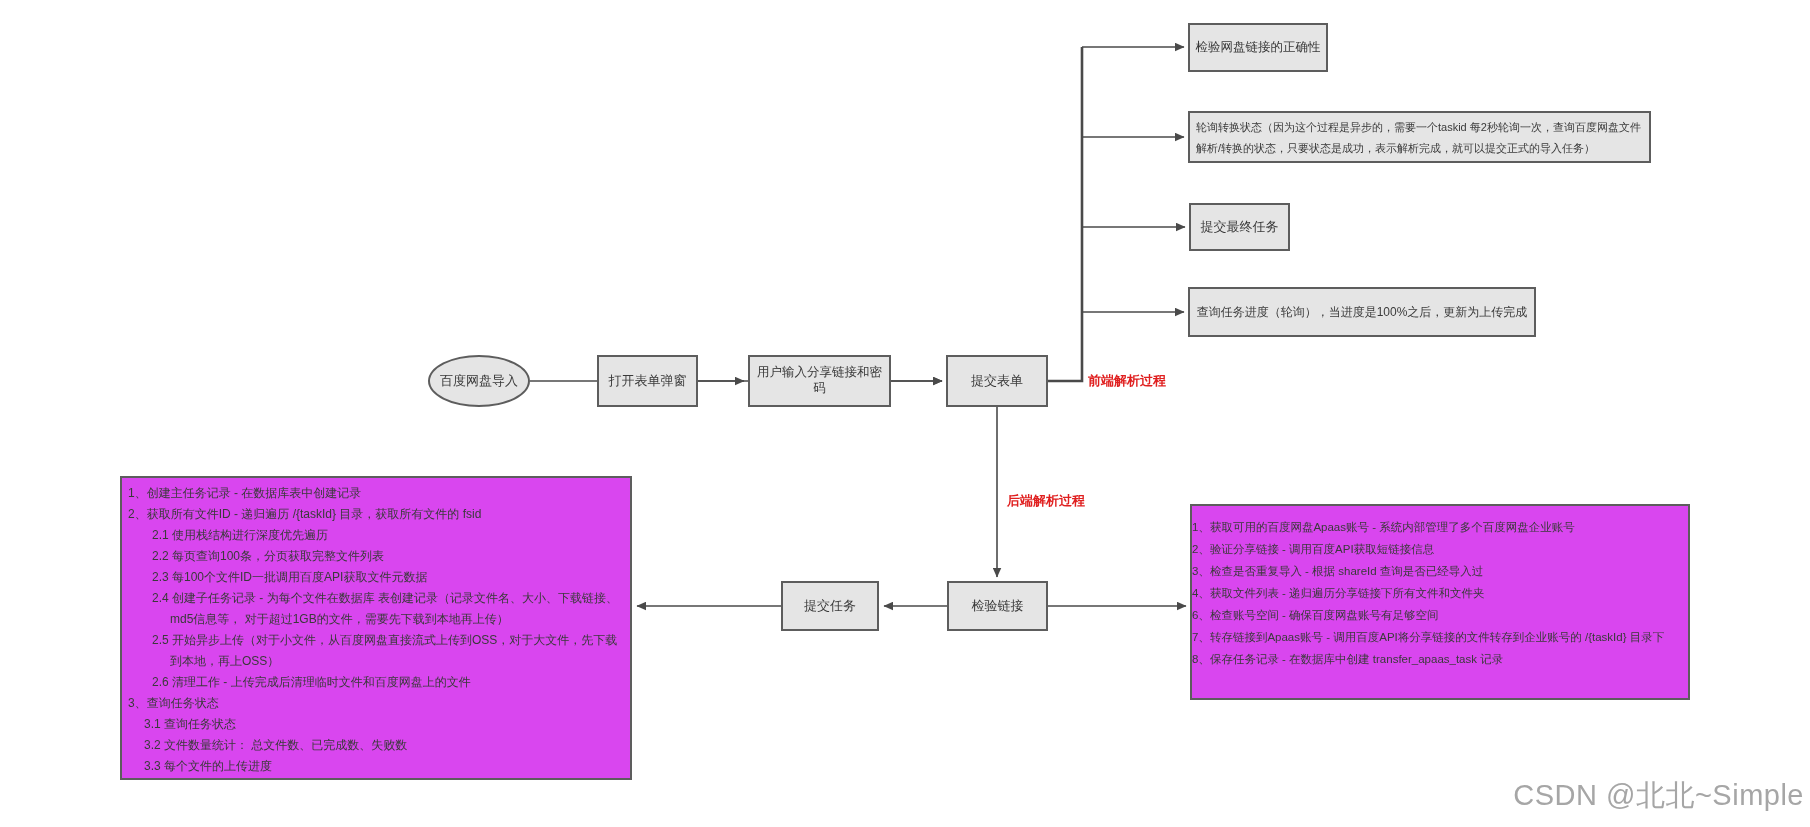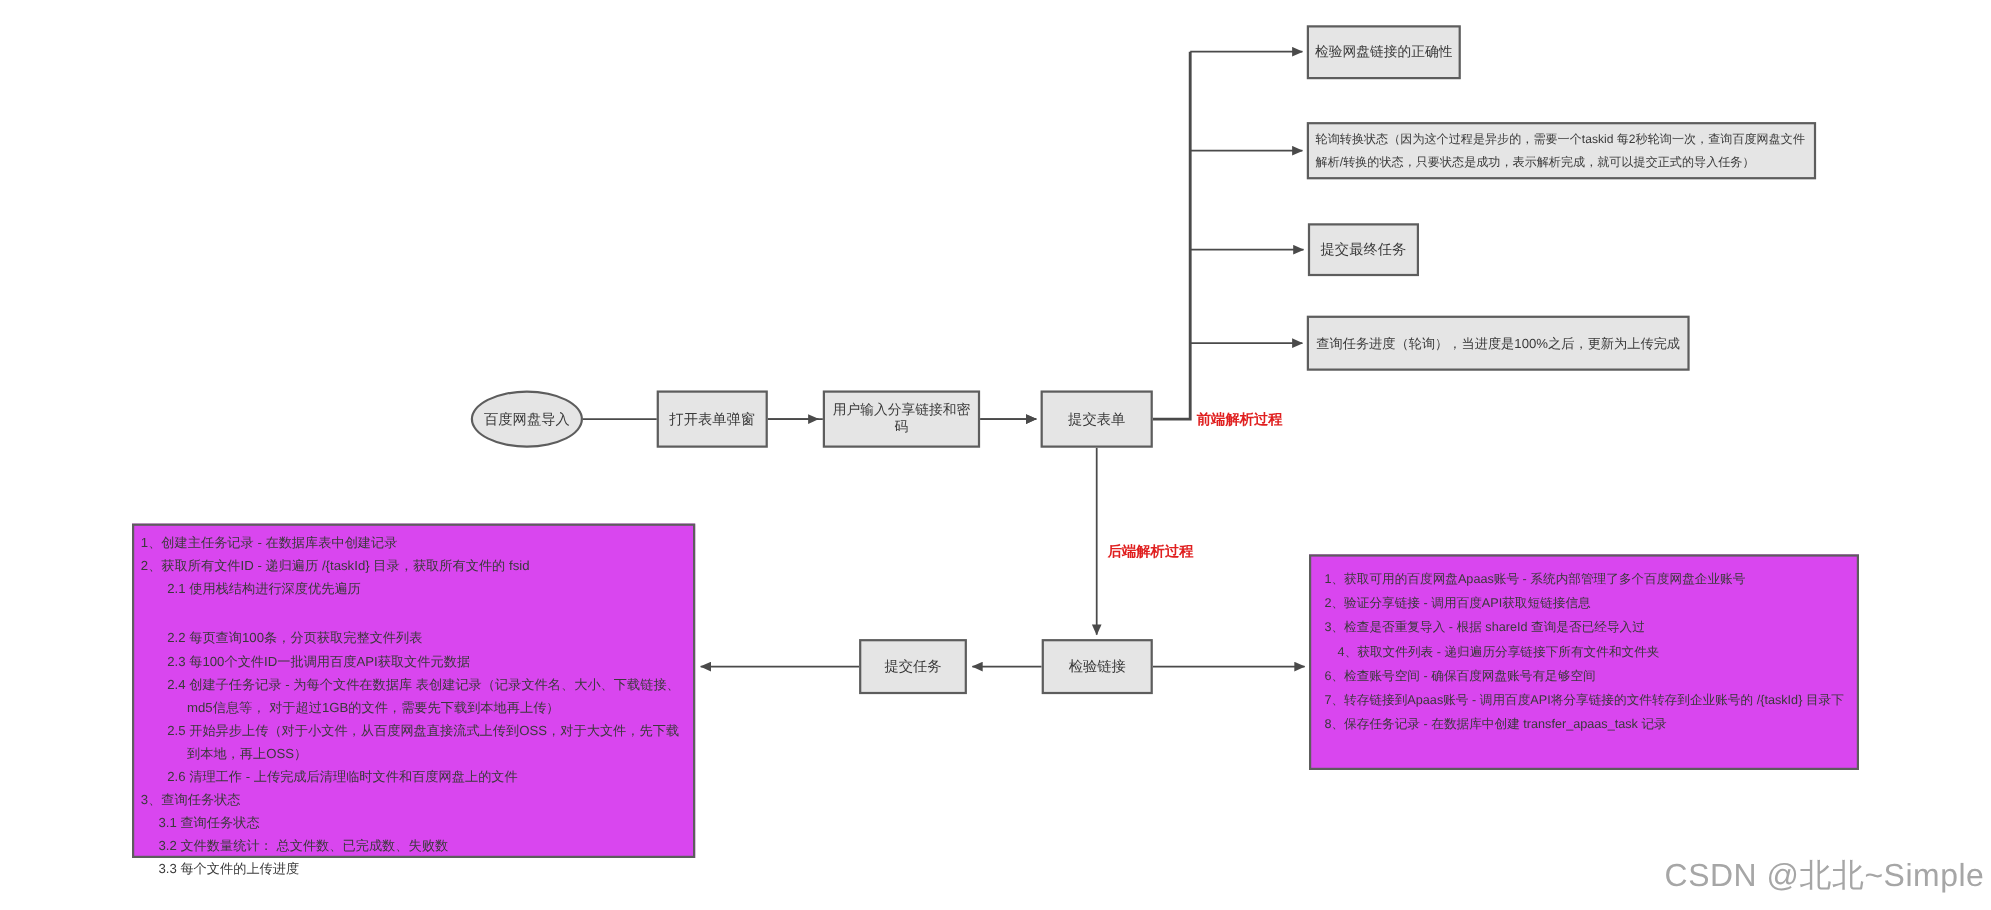--- a/index.html
+++ b/index.html
@@ -32,21 +32,21 @@
   }
   .detail{
     position:absolute;
     border:2px solid #5d5d5d;
     background:#d946ef;
     box-sizing:border-box;
     text-align:left;
   }
   .detail .line{white-space:nowrap;}
   #left-detail{left:120px;top:476px;width:512px;height:304px;padding:5px 6px;font-size:12px;line-height:21px;}
-  #right-detail{left:1190px;top:504px;width:500px;height:196px;padding:10px 12px;font-size:11.5px;line-height:22px;}
+  #right-detail{left:1190px;top:504px;width:500px;height:196px;padding:10px 0;font-size:11.5px;line-height:22px;}
   .red-label{
     position:absolute;
     color:#e01f1f;
     font-weight:bold;
     font-size:13px;
     white-space:nowrap;
   }
   #watermark{
     position:absolute;
     right:6px;top:776px;
@@ -133,37 +133,37 @@
     <span>提交任务</span>
   </div>
 
   <div class="red-label" id="frontend-label">前端解析过程</div>
   <div class="red-label" id="backend-label">后端解析过程</div>
 
   <div class="detail" id="left-detail">
       <div class="line" style="padding-left: 0px;">1、创建主任务记录 - 在数据库表中创建记录</div>
       <div class="line" style="padding-left: 0px;">2、获取所有文件ID - 递归遍历 /{taskId} 目录，获取所有文件的 fsid</div>
       <div class="line" style="padding-left: 24px;">2.1 使用栈结构进行深度优先遍历</div>
-      <div class="line" style="padding-left: 24px; margin-top: 24px;">2.2 每页查询100条，分页获取完整文件列表</div>
+      <div class="line" style="padding-left: 24px;">2.2 每页查询100条，分页获取完整文件列表</div>
       <div class="line" style="padding-left: 24px;">2.3 每100个文件ID一批调用百度API获取文件元数据</div>
       <div class="line" style="padding-left: 24px;">2.4 创建子任务记录 - 为每个文件在数据库 表创建记录（记录文件名、大小、下载链接、</div>
       <div class="line" style="padding-left: 42px;">md5信息等， 对于超过1GB的文件，需要先下载到本地再上传）</div>
       <div class="line" style="padding-left: 24px;">2.5 开始异步上传（对于小文件，从百度网盘直接流式上传到OSS，对于大文件，先下载</div>
       <div class="line" style="padding-left: 42px;">到本地，再上OSS）</div>
       <div class="line" style="padding-left: 24px;">2.6 清理工作 - 上传完成后清理临时文件和百度网盘上的文件</div>
       <div class="line" style="padding-left: 0px;">3、查询任务状态</div>
       <div class="line" style="padding-left: 16px;">3.1 查询任务状态</div>
       <div class="line" style="padding-left: 16px;">3.2 文件数量统计： 总文件数、已完成数、失败数</div>
       <div class="line" style="padding-left: 16px;">3.3 每个文件的上传进度</div>
     </div>
   <div class="detail" id="right-detail">
       <div class="line" style="padding-left: 0px;">1、获取可用的百度网盘Apaas账号 - 系统内部管理了多个百度网盘企业账号</div>
       <div class="line" style="padding-left: 0px;">2、验证分享链接 - 调用百度API获取短链接信息</div>
       <div class="line" style="padding-left: 0px;">3、检查是否重复导入 - 根据 shareId 查询是否已经导入过</div>
-      <div class="line" style="padding-left: 0px; margin-left: 12px;">4、获取文件列表 - 递归遍历分享链接下所有文件和文件夹</div>
+      <div class="line" style="padding-left: 0px;">4、获取文件列表 - 递归遍历分享链接下所有文件和文件夹</div>
       <div class="line" style="padding-left: 0px;">6、检查账号空间 - 确保百度网盘账号有足够空间</div>
       <div class="line" style="padding-left: 0px;">7、转存链接到Apaas账号 - 调用百度API将分享链接的文件转存到企业账号的 /{taskId} 目录下</div>
       <div class="line" style="padding-left: 0px;">8、保存任务记录 - 在数据库中创建 transfer_apaas_task 记录</div>
     </div>
 
   <div id="watermark">CSDN @北北~Simple</div>
 
 </div>
 
 </body></html>

